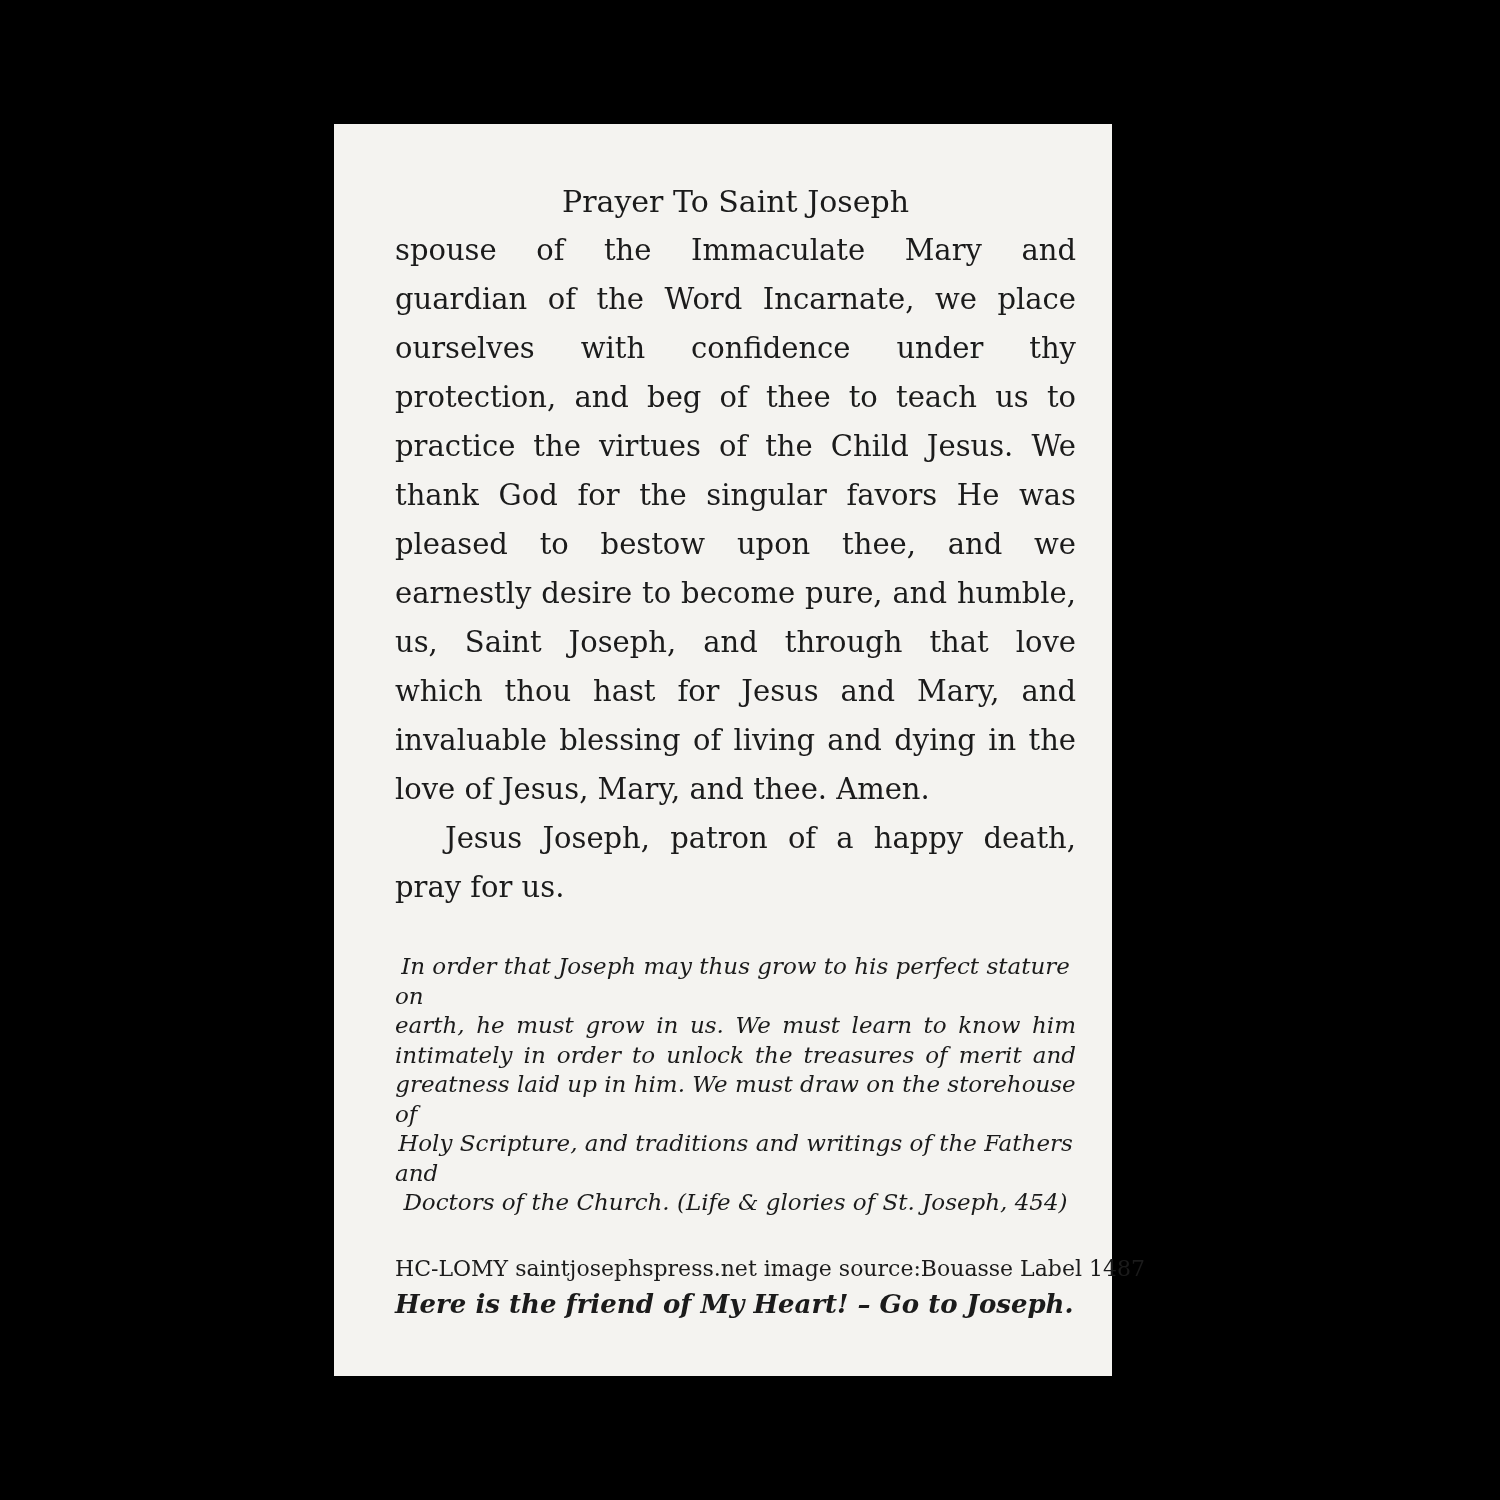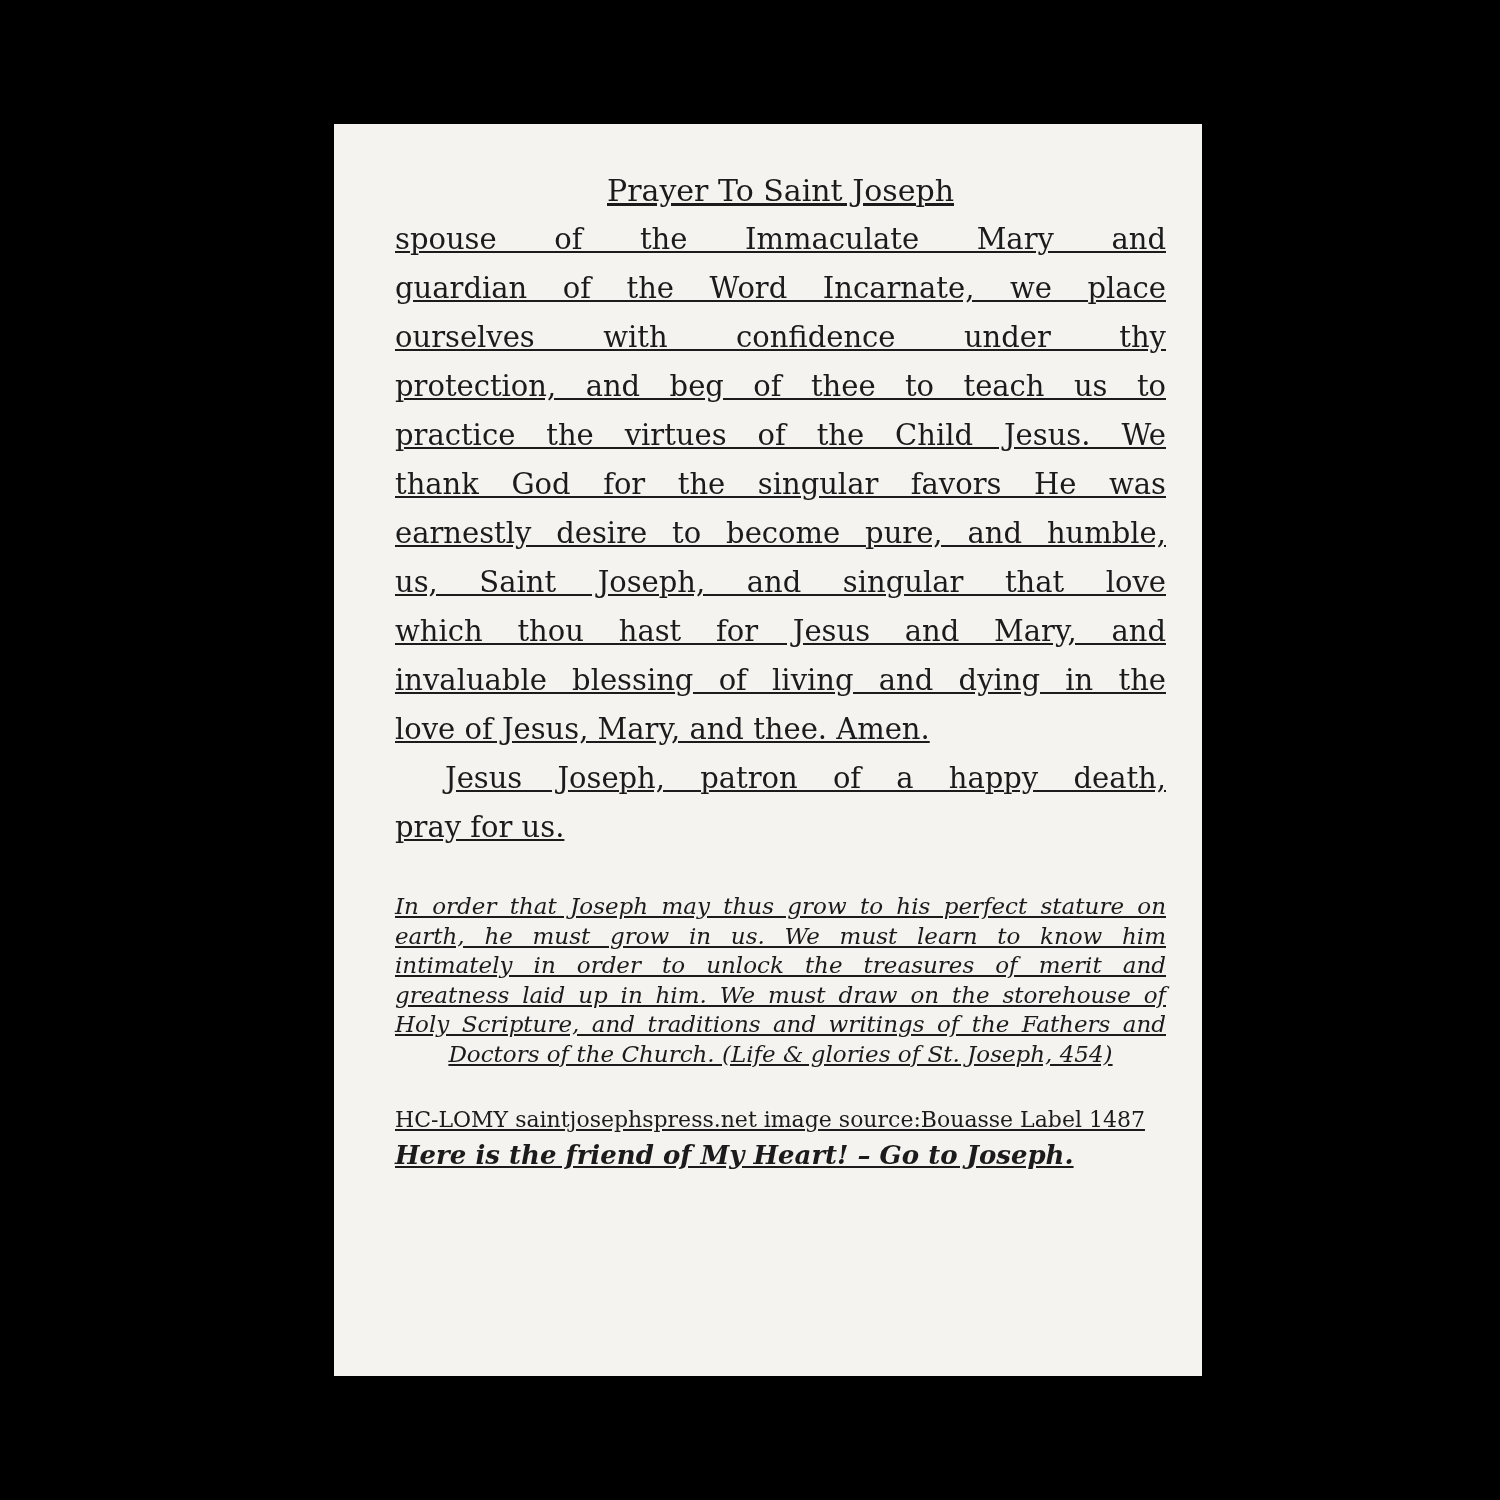--- a/index.html
+++ b/index.html
@@ -7,28 +7,27 @@
     padding: 0;
     width: 1500px;
     height: 1500px;
     background: #000000;
     overflow: hidden;
   }
   .card {
     position: absolute;
     left: 334px;
     top: 124px;
-    width: 868px;
+    width: 778px;
     height: 1252px;
     background: #f4f3f0;
     color: #1b1b1b;
     font-family: "DejaVu Serif", "Liberation Serif", serif;
     box-sizing: border-box;
-    padding: 42px 36px 0 61px;
-    text-decoration: underline;
+    padding: 53px 36px 0 61px;
   }
   .title {
     font-size: 30px;
     line-height: 49px;
     text-align: center;
   }
   .prayer .line {
     font-size: 29px;
     line-height: 49px;
   }
@@ -71,22 +70,23 @@
 <div class="card" style="background: rgb(244, 243, 240); color: rgb(27, 27, 27);">
   <div class="title">Prayer To Saint Joseph</div>
 
   <div class="prayer">
       <div class="line justify">spouse of the Immaculate Mary and</div>
       <div class="line justify">guardian of the Word Incarnate, we place</div>
       <div class="line justify">ourselves with confidence under thy</div>
       <div class="line justify">protection, and beg of thee to teach us to</div>
       <div class="line justify">practice the virtues of the Child Jesus.  We</div>
       <div class="line justify">thank God for the singular favors He was</div>
+      <div class="line justify">pleased to bestow upon thee, and we</div>
       <div class="line justify">earnestly desire to become pure, and humble,</div>
-      <div class="line justify">us, Saint Joseph, and singular that love</div>
+      <div class="line justify">us, Saint Joseph, and through that love</div>
       <div class="line justify">which thou hast for Jesus and Mary, and</div>
       <div class="line justify">invaluable blessing of living and dying in the</div>
       <div class="line">love of Jesus, Mary, and thee.  Amen.</div>
       <div class="line indent justify">Jesus Joseph, patron of a happy death,</div>
       <div class="line">pray for us.</div>
     </div>
 
   <div class="quote">
       <div class="line justify">In order that Joseph may thus grow to his perfect stature on</div>
       <div class="line justify">earth, he must grow in us.  We must learn to know him</div>

